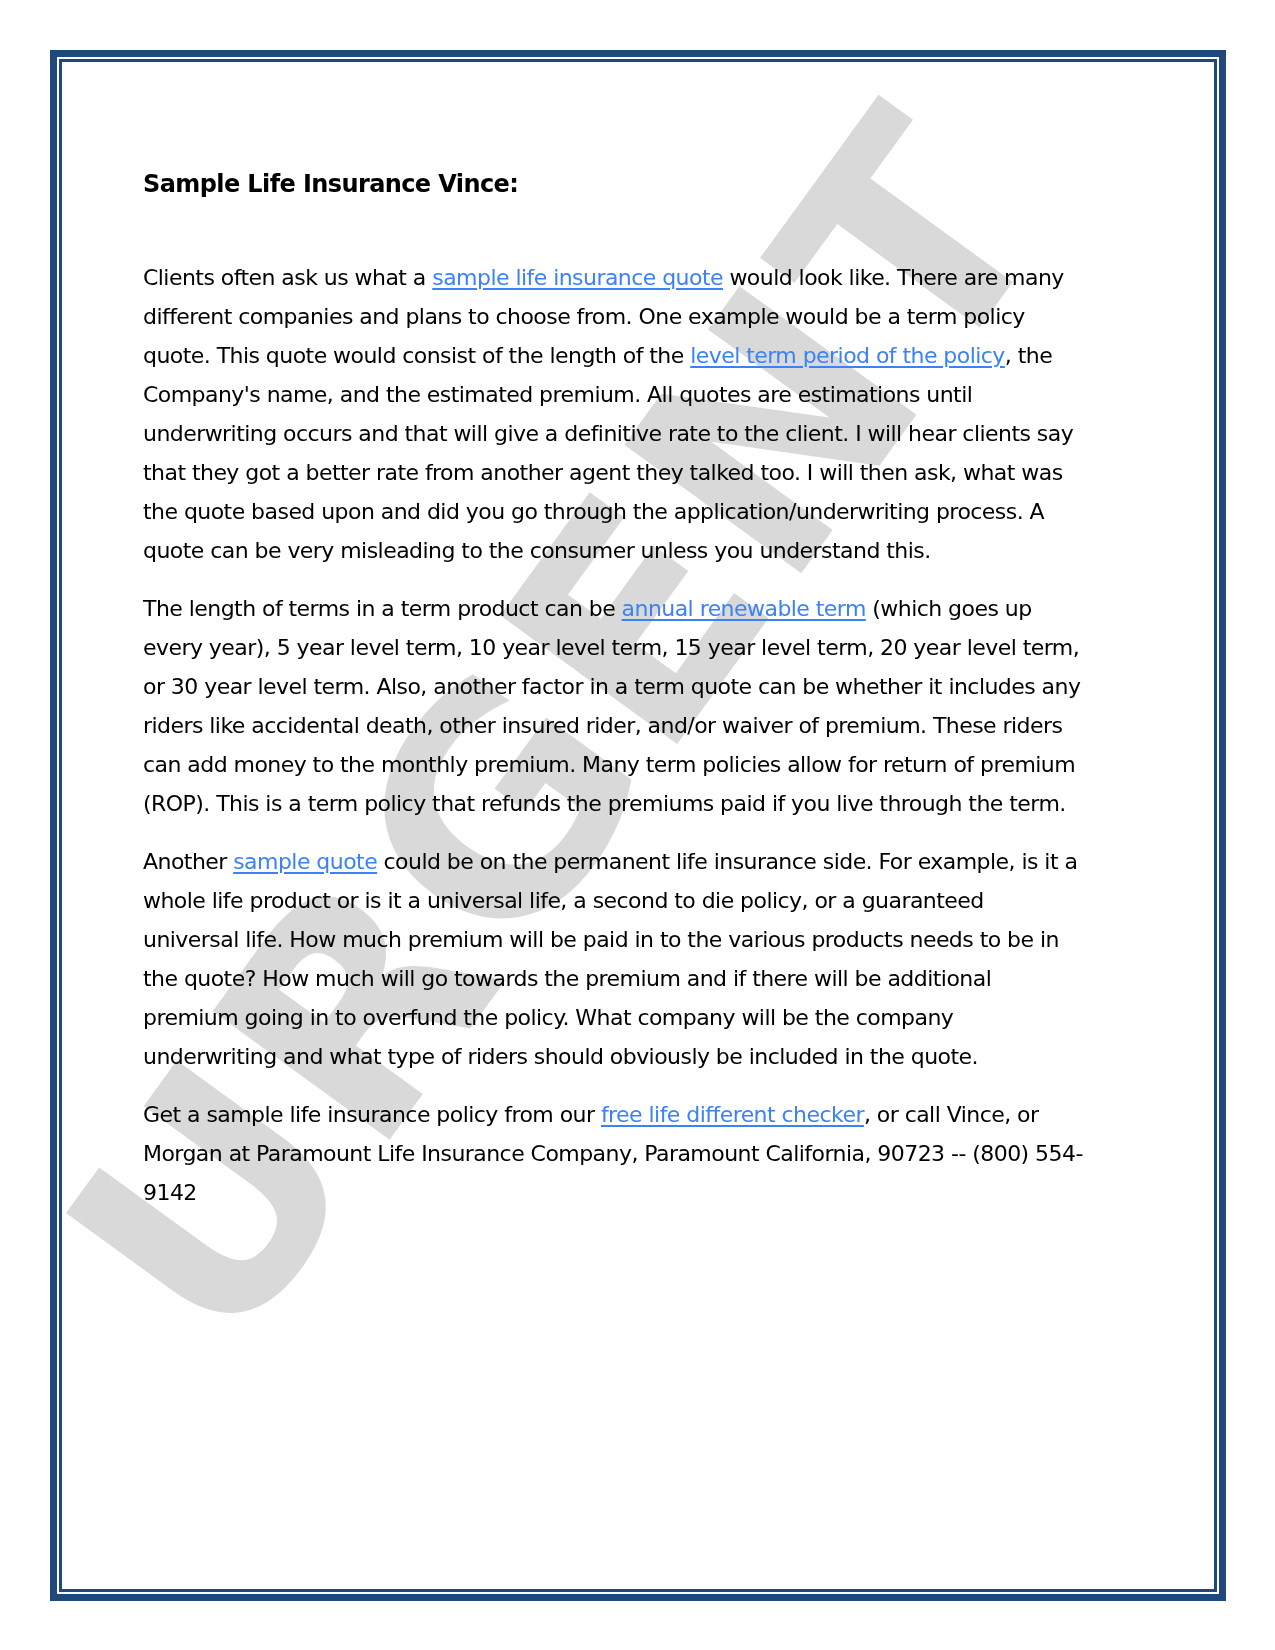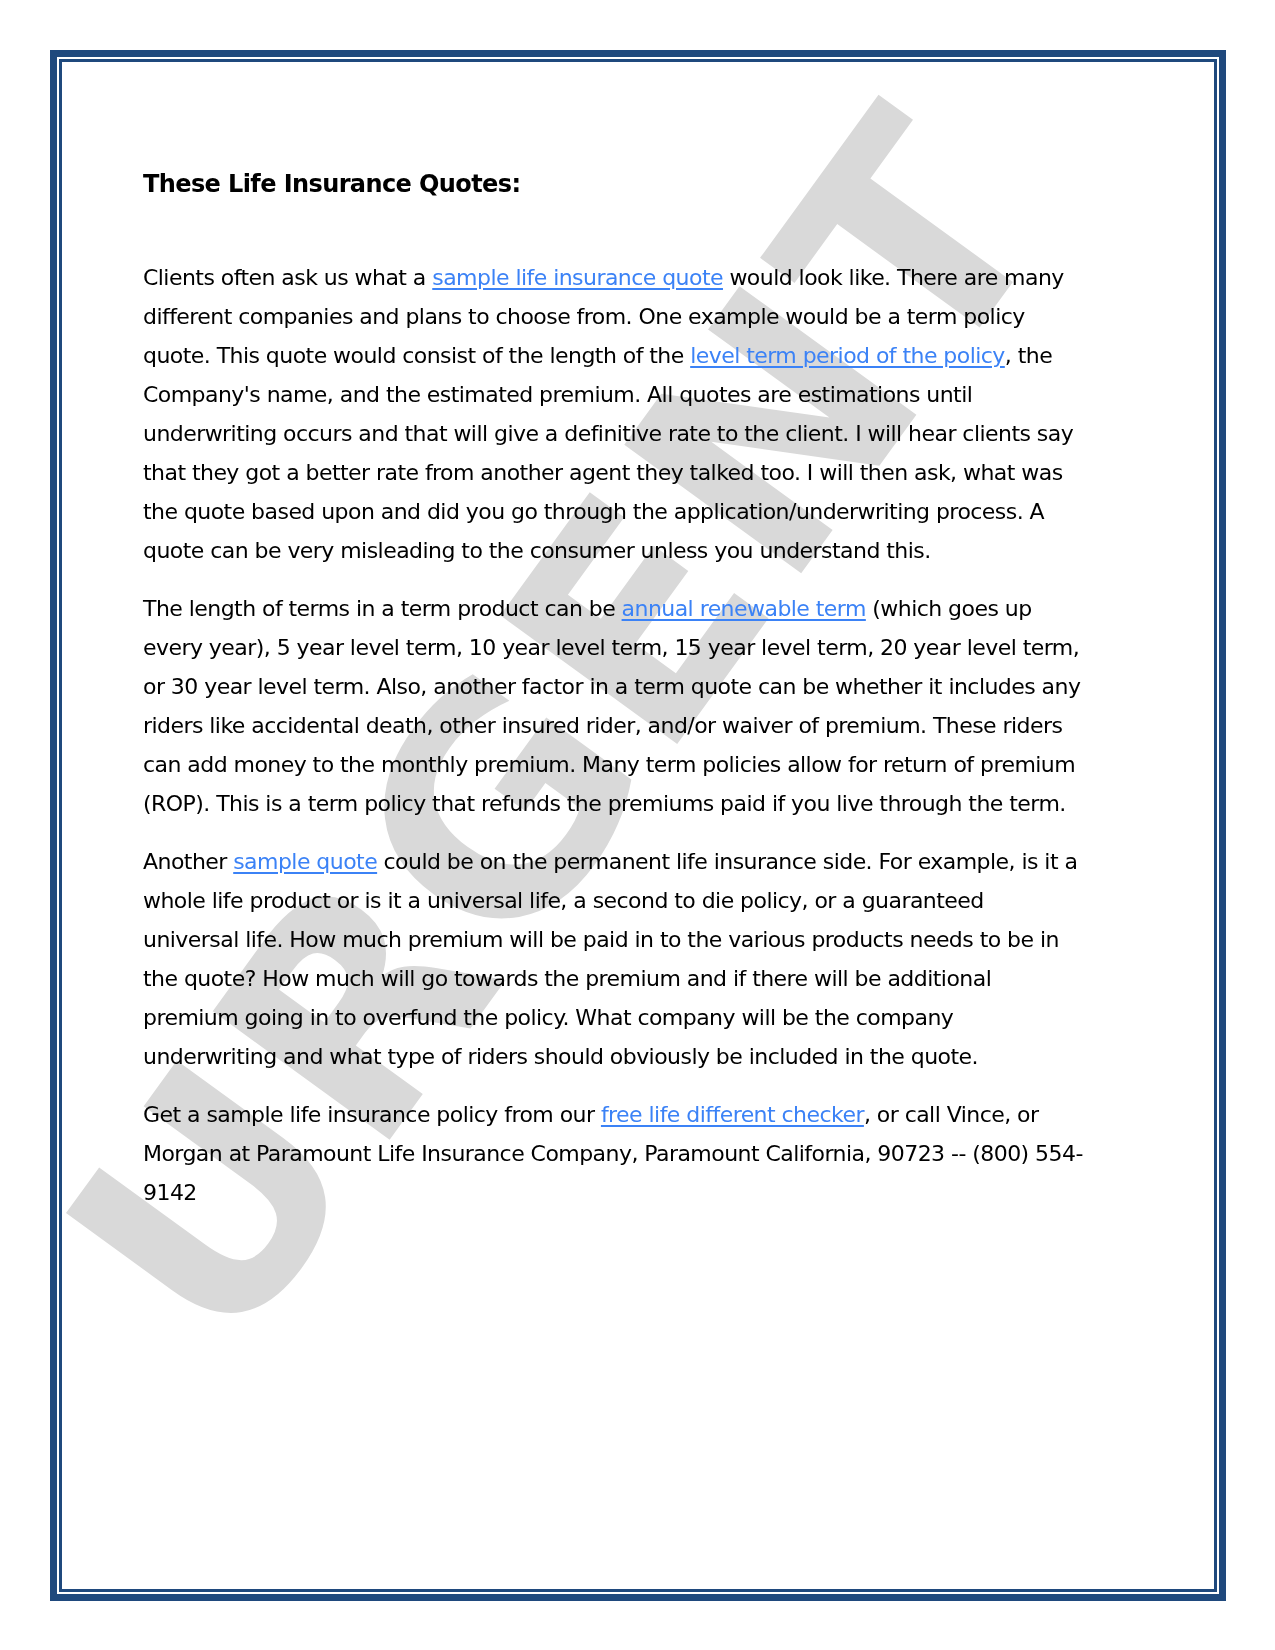--- a/index.html
+++ b/index.html
@@ -78,21 +78,21 @@
   </style>
 </head>
 <body>
 
 <div class="page-border-outer"></div>
 <div class="page-border-inner"></div>
 
 <div class="watermark">URGENT</div>
 
 <div class="content">
-  <h1 class="doc-title">These Life Insurance Quotes:</h1>
+  <h1 class="doc-title">Sample Life Insurance Vince:</h1>
 
   <p class="doc-paragraph">
     <span>Clients often ask us what a </span><a class="doc-link">sample life insurance quote</a><span> would look like.  There are many different companies and plans to choose from.  One example would be a term policy quote.  This quote would consist of the length of the </span><a class="doc-link">level term period of the policy</a><span>, the Company's name, and the estimated premium.  All quotes are estimations until underwriting occurs and that will give a definitive rate to the client.  I will hear clients say that they got a better rate from another agent they talked too.  I will then ask, what was the quote based upon and did you go through the application/underwriting process.  A quote can be very misleading to the consumer unless you understand this.</span>
   </p>
 
   <p class="doc-paragraph">
     <span>The length of terms in a term product can be </span><a class="doc-link">annual renewable term</a><span> (which goes up every year), 5 year level term, 10 year level term, 15 year level term, 20 year level term, or 30 year level term.   Also, another factor in a term quote can be whether it includes any riders like accidental death, other insured rider, and/or waiver of premium.  These riders can add money to the monthly premium.  Many term policies allow for return of premium (ROP).  This is a term policy that refunds the premiums paid if you live through the term.</span>
   </p>
 
   <p class="doc-paragraph">

